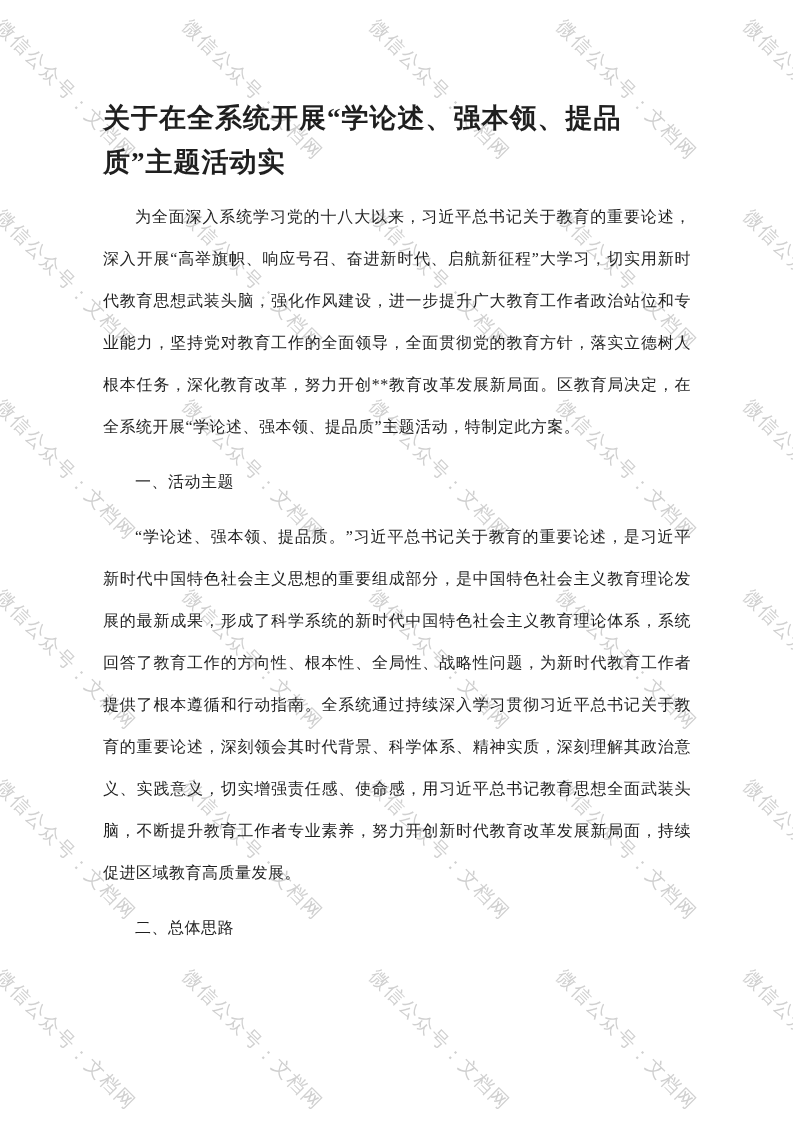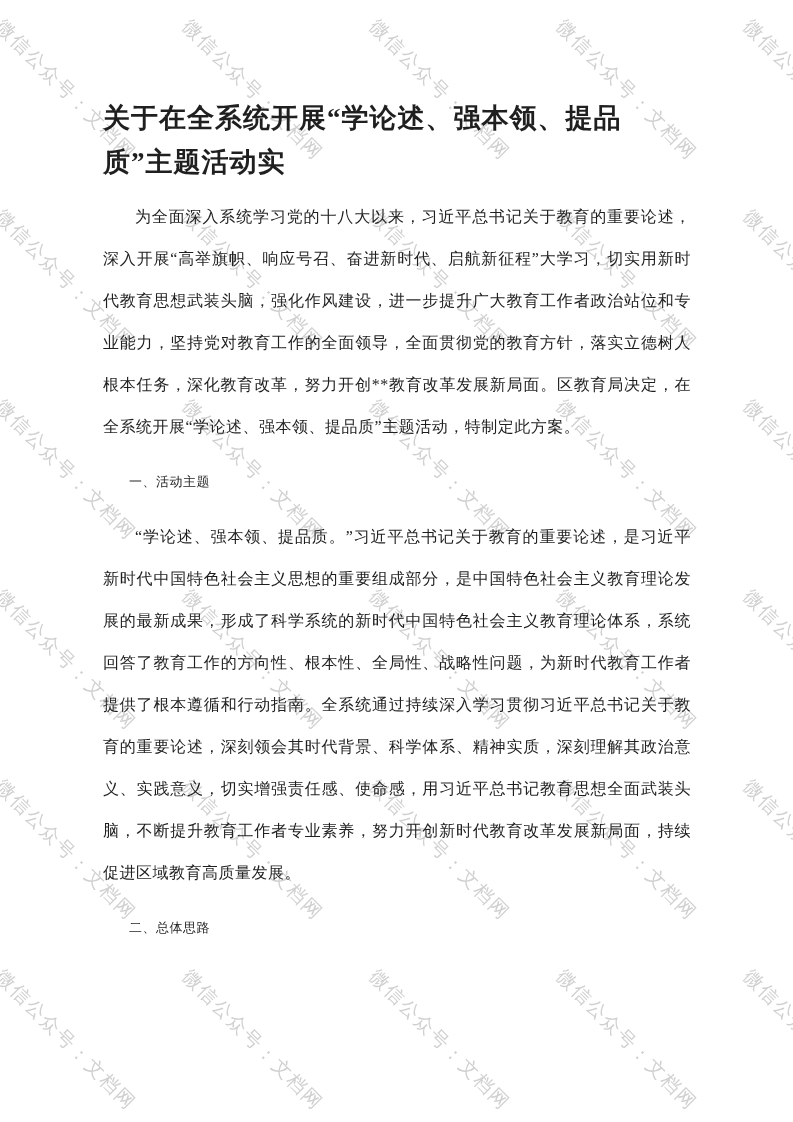--- a/index.html
+++ b/index.html
@@ -50,21 +50,21 @@
   .title-line { display: block; }
   .body-para {
     font-size: 16px;
     line-height: 42px;
     text-align: justify;
     text-indent: 2em;
     letter-spacing: 0.5px;
   }
   .intro-para { margin-top: 12px; }
   .section-heading {
-    font-size: 13px;
+    font-size: 16px;
     line-height: 42px;
     font-weight: 400;
     text-indent: 2em;
     margin: 13px 0;
     letter-spacing: 0.5px;
   }
 </style>
 </head>
 <body>
 

